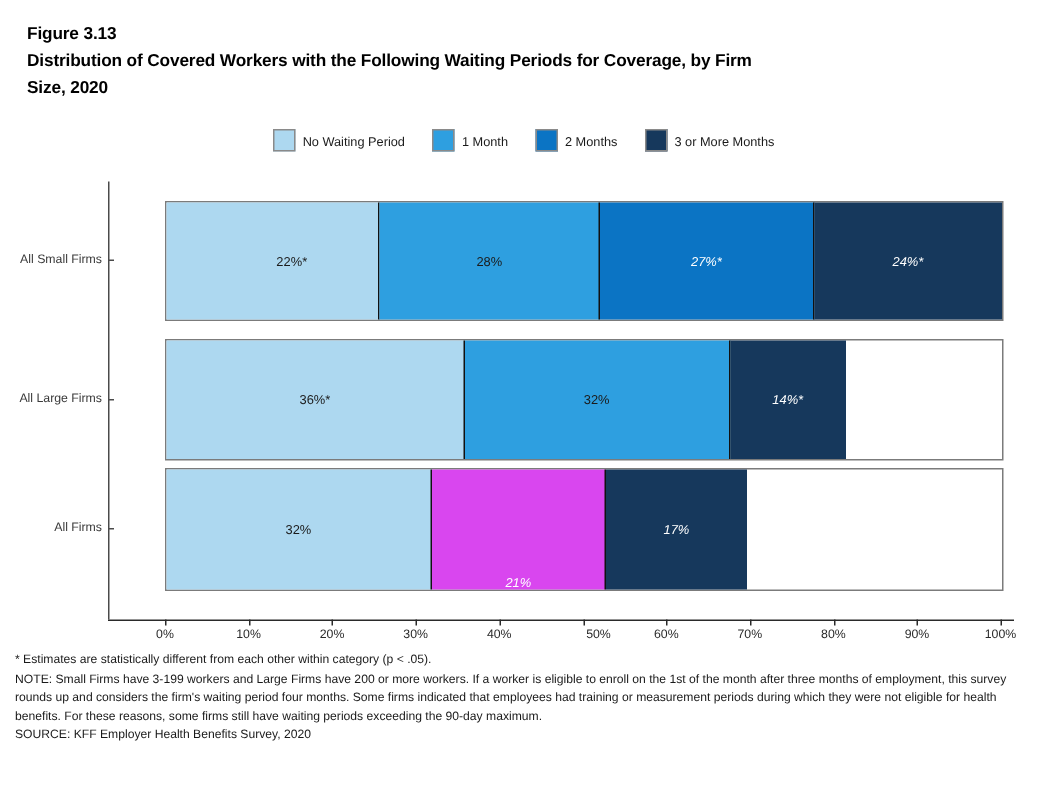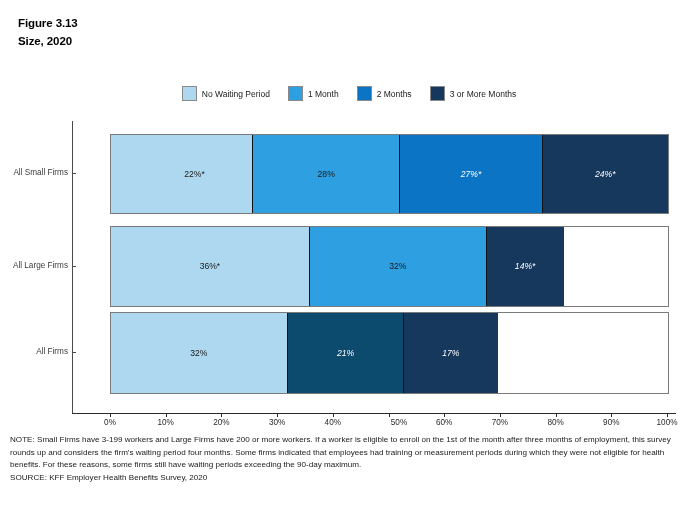--- a/index.html
+++ b/index.html
@@ -158,20 +158,21 @@
     line-height: 12.6px;
     color: #1a1a1a;
   }
   #footnotes .fn.note { text-align: left; }
 </style>
 </head>
 <body>
 
 <div id="title-block">
   <div class="tline">Figure 3.13</div>
+  <div class="tline">Distribution of Covered Workers with the Following Waiting Periods for Coverage, by Firm</div>
   <div class="tline">Size, 2020</div>
 </div>
 
 <div id="legend">
     <div class="legend-item">
       <span class="legend-swatch" style="background: rgb(173, 216, 240);"></span>
       <span class="legend-label">No Waiting Period</span>
     </div>
     <div class="legend-item">
       <span class="legend-swatch" style="background: rgb(46, 159, 224);"></span>
@@ -221,21 +222,21 @@
           <span class="seg-label dark">32%</span>
         </div>
         <div class="seg" style="flex: 0.138614 0 0px; background: rgb(22, 56, 92);">
           <span class="seg-label light">14%*</span>
         </div>
       </div>
       <div class="bar-row" style="top: 202px; height: 80px;">
         <div class="seg" style="flex: 0.316832 0 0px; background: rgb(173, 216, 240);">
           <span class="seg-label dark">32%</span>
         </div>
-        <div class="seg" style="flex: 0.207921 0 0px; background: #0c4a6e;">
+        <div class="seg" style="flex: 0.207921 0 0px; background: #d946ef; align-items: flex-end;">
           <span class="seg-label light">21%</span>
         </div>
         <div class="seg" style="flex: 0.168317 0 0px; background: rgb(22, 56, 92);">
           <span class="seg-label light">17%</span>
         </div>
       </div>
     </div>
   <div id="x-ticks">
       <div class="x-tick" style="left: 110px;"></div>
       <div class="x-tick-label" style="left: 110px;">0%</div>
@@ -256,15 +257,16 @@
       <div class="x-tick" style="left: 555.6px;"></div>
       <div class="x-tick-label" style="left: 555.6px;">80%</div>
       <div class="x-tick" style="left: 611.3px;"></div>
       <div class="x-tick-label" style="left: 611.3px;">90%</div>
       <div class="x-tick" style="left: 667px;"></div>
       <div class="x-tick-label" style="left: 667px;">100%</div>
     </div>
 </div>
 
 <div id="footnotes">
+  <div class="fn">* Estimates are statistically different from each other within category (p &lt; .05).</div>
   <div class="fn note">NOTE: Small Firms have 3-199 workers and Large Firms have 200 or more workers. If a worker is eligible to enroll on the 1st of the month after three months of employment, this survey rounds up and considers the firm's waiting period four months. Some firms indicated that employees had training or measurement periods during which they were not eligible for health benefits. For these reasons, some firms still have waiting periods exceeding the 90-day maximum.</div>
   <div class="fn">SOURCE: KFF Employer Health Benefits Survey, 2020</div>
 </div>
 
 </body></html>

